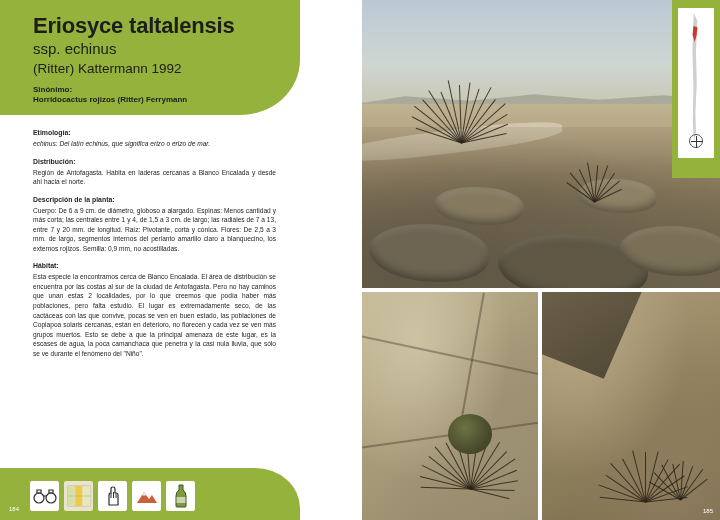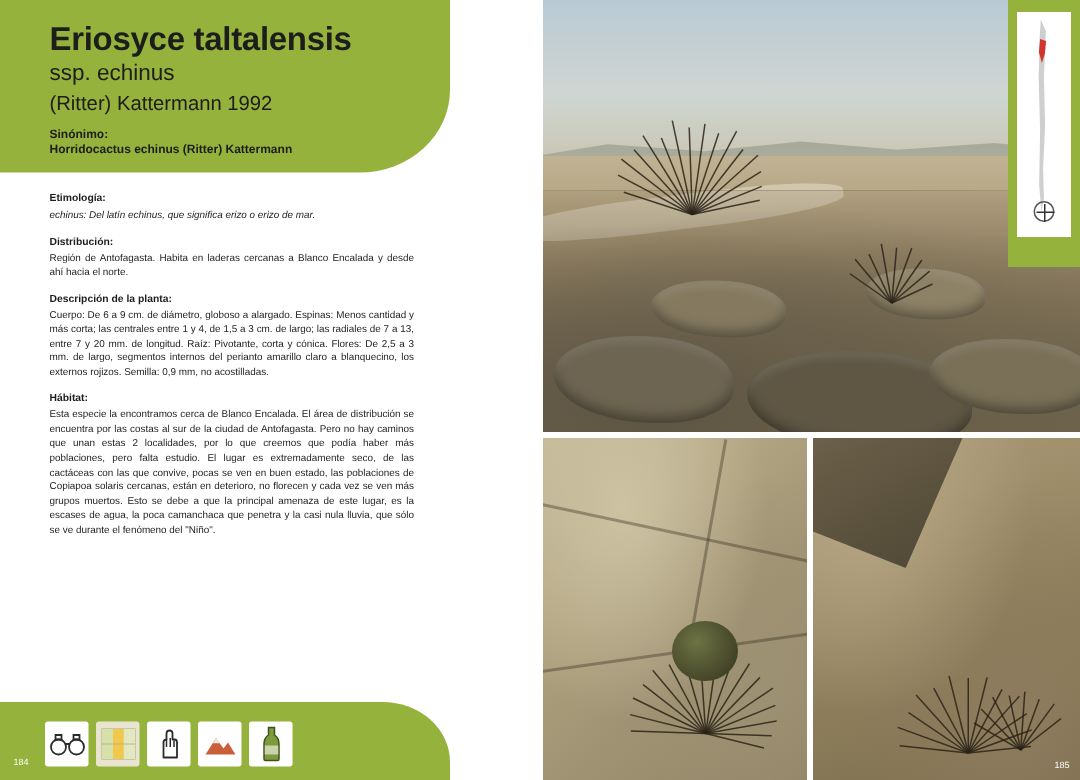--- a/index.html
+++ b/index.html
@@ -312,21 +312,21 @@
 <div class="page">
 
   <div class="left-page">
 
     <div class="header-band">
       <div class="header-inner">
         <div class="species-name">Eriosyce taltalensis</div>
         <div class="subspecies">ssp. echinus</div>
         <div class="authority">(Ritter) Kattermann 1992</div>
         <div class="synonym-label">Sinónimo:</div>
-        <div class="synonym-value">Horridocactus echinus (Ritter) Kattermann</div>
+        <div class="synonym-value">Horridocactus rojizos (Ritter) Ferrymann</div>
       </div>
     </div>
 
     <div class="body-col">
 
       <div class="sec">
         <div class="sec-title">Etimología:</div>
         <div class="sec-body ital">echinus: Del latín echinus, que significa erizo o erizo de mar.</div>
       </div>
 

